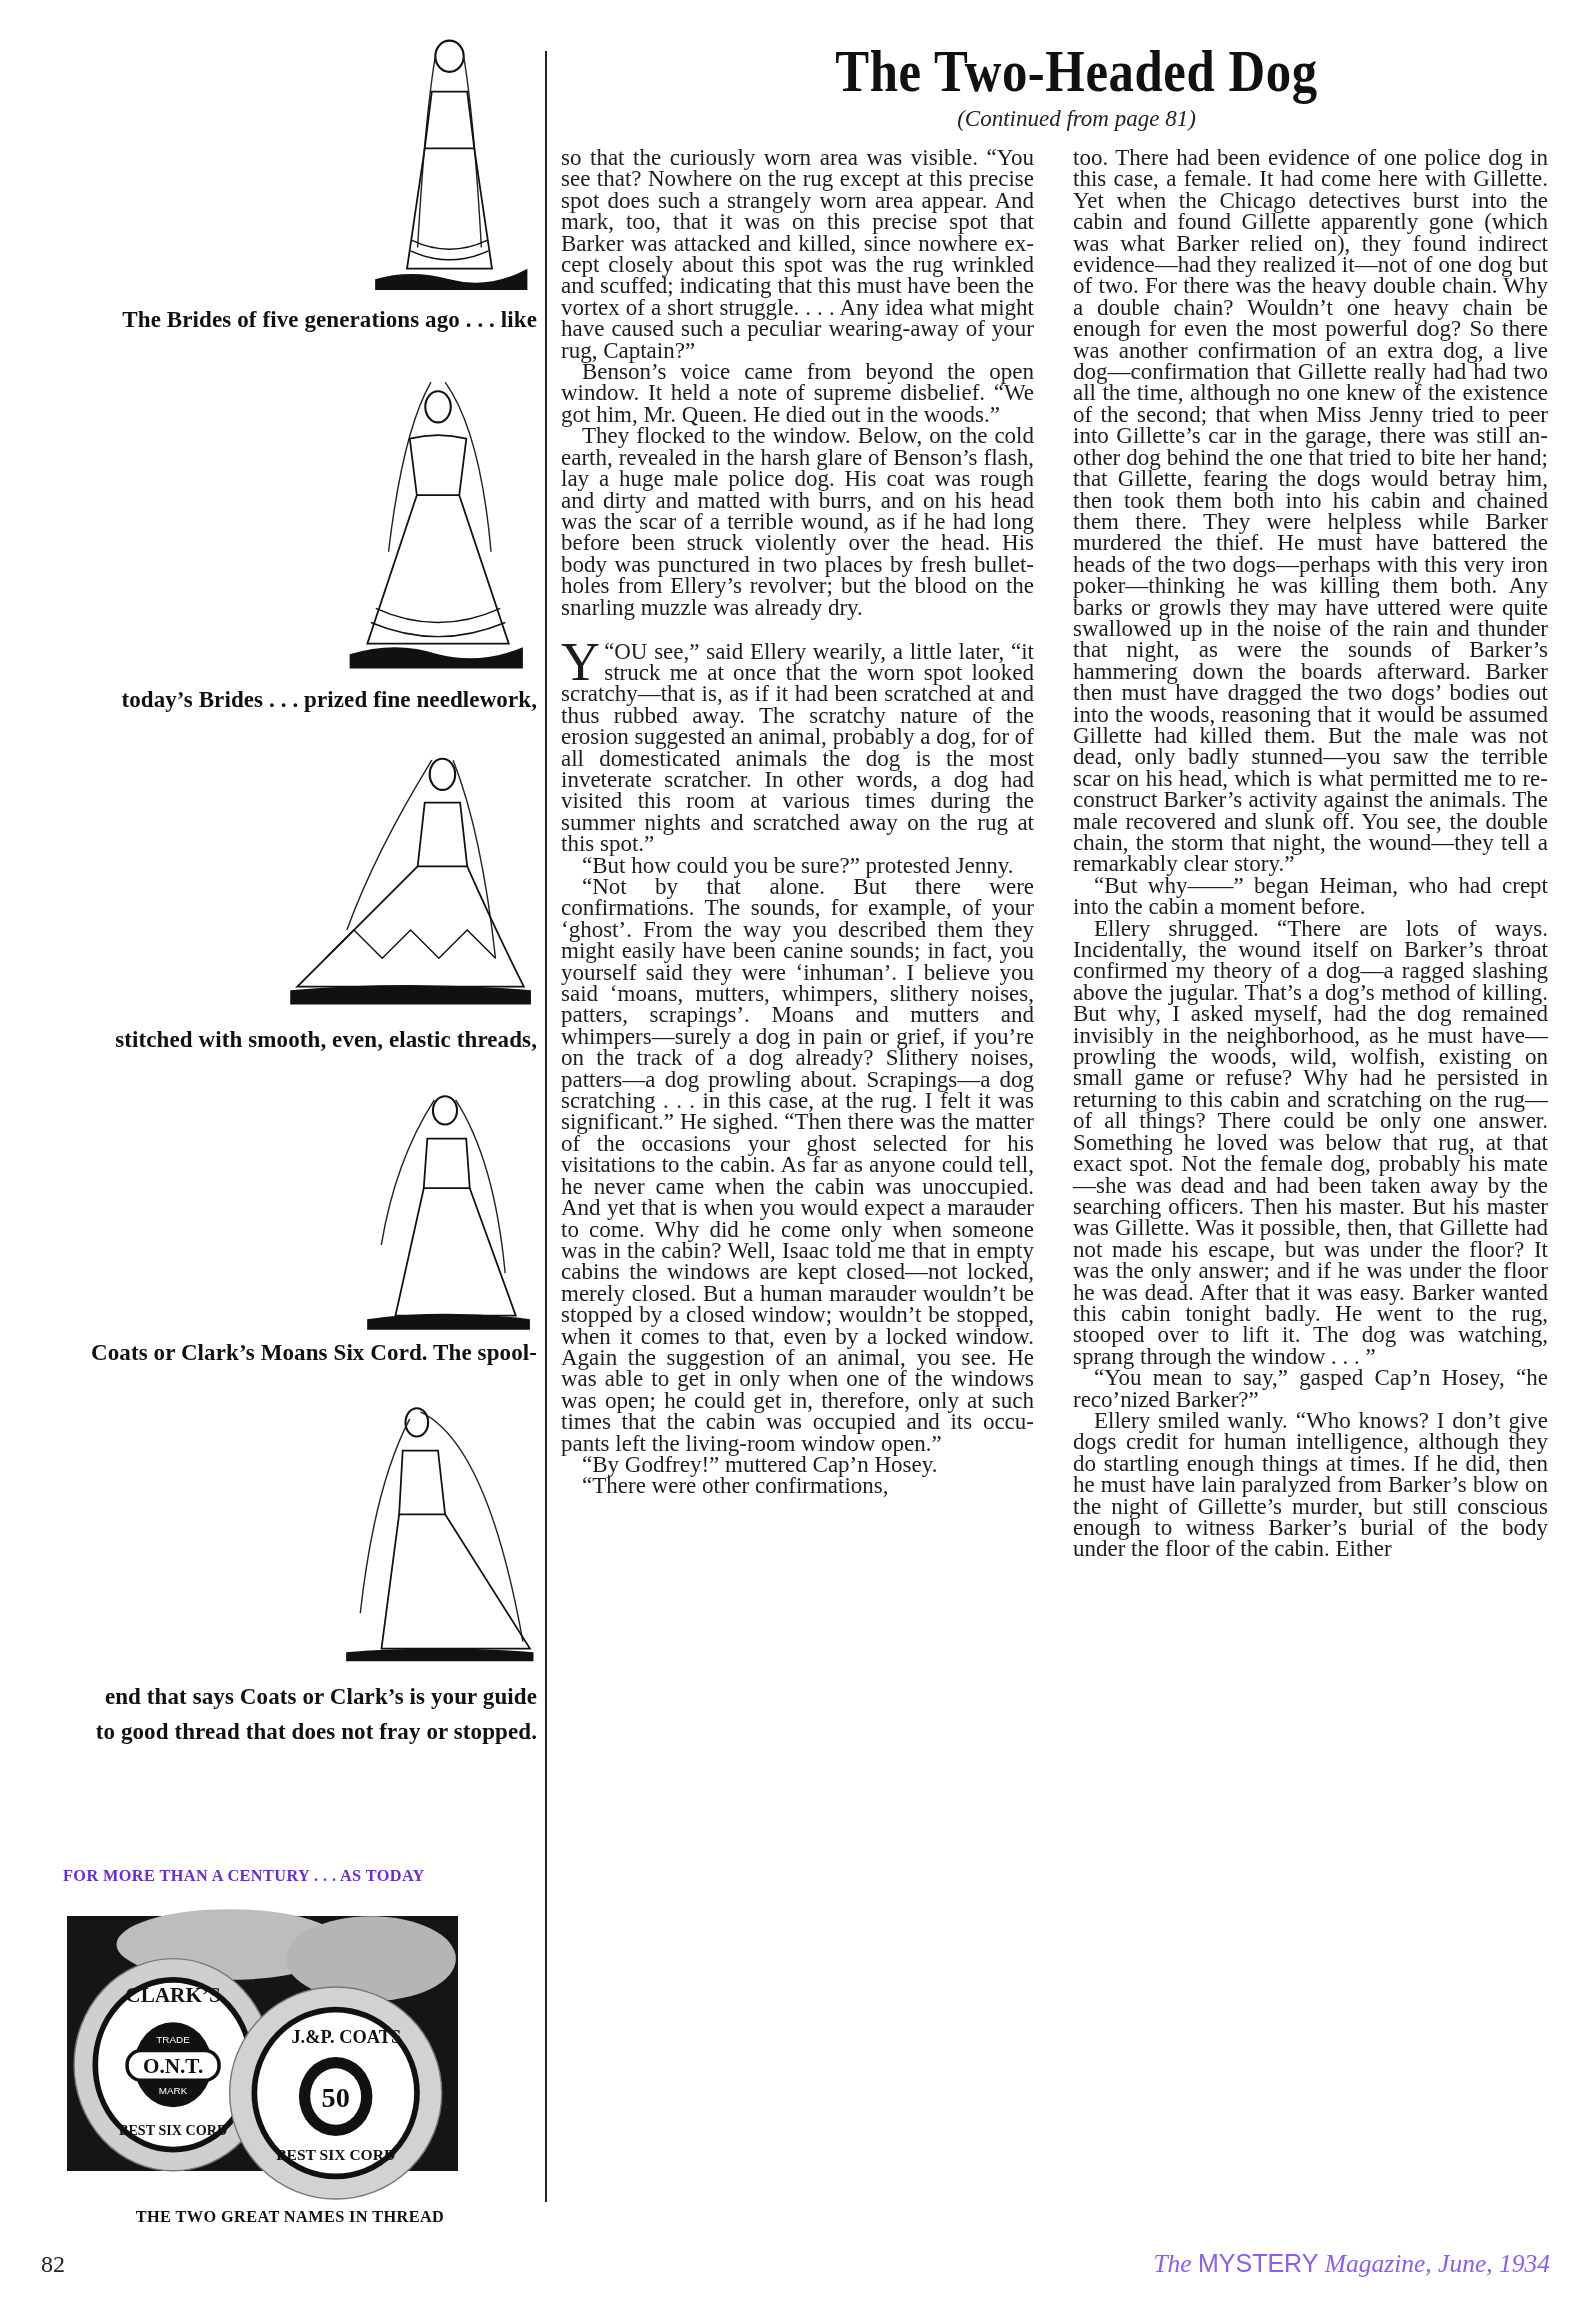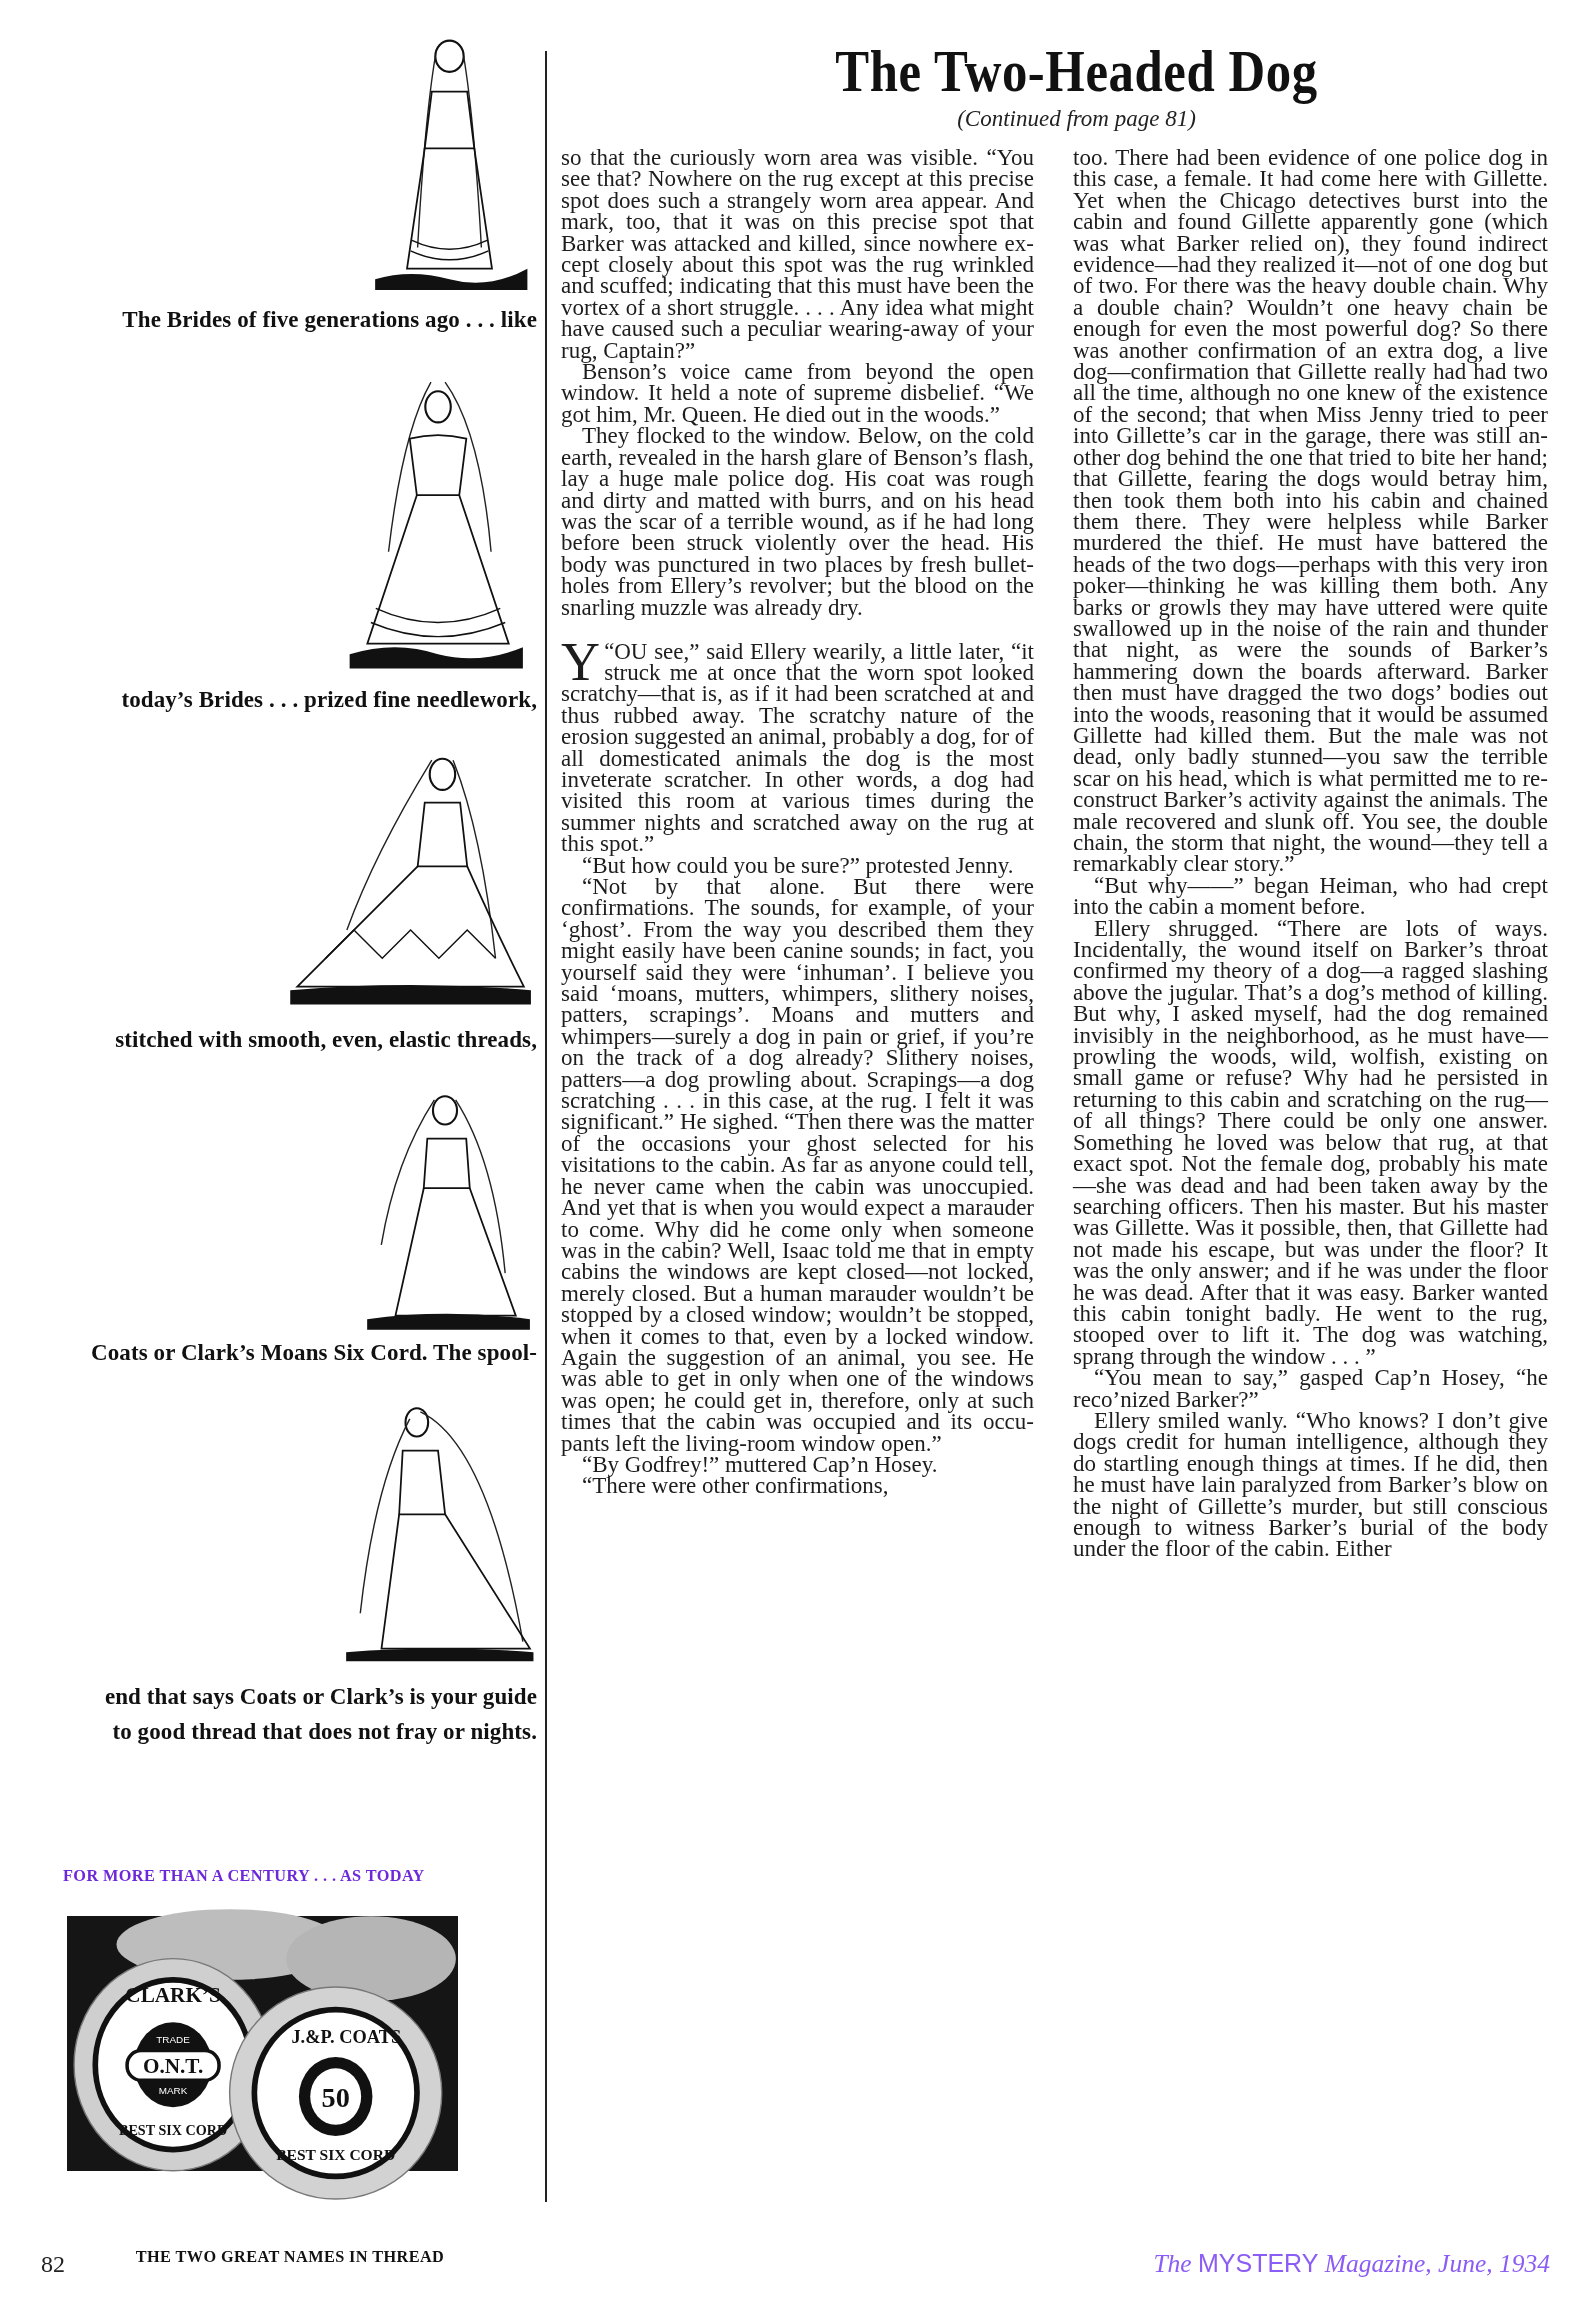--- a/index.html
+++ b/index.html
@@ -95,21 +95,21 @@
     <div class="bride" style="left:304px;top:1373px;width:205px;height:269px;">
       <svg viewBox="0 0 290 380">
         <ellipse cx="120" cy="30" rx="16" ry="20" fill="none" stroke="#111" stroke-width="3"></ellipse>
         <path d="M125 15 Q220 60 270 340 M110 25 Q60 120 40 300" fill="none" stroke="#222" stroke-width="2"></path>
         <path d="M100 70 L150 70 L160 160 L95 160 Z" fill="none" stroke="#111" stroke-width="2.5"></path>
         <path d="M95 160 L70 350 L280 350 L160 160" fill="none" stroke="#111" stroke-width="2.5"></path>
         <path d="M20 355 Q150 345 285 355 L285 368 L20 368 Z" fill="#111"></path>
       </svg>
     </div>
     <div class="caption" style="top:1656px;">end that says Coats or Clark’s is your guide</div>
-    <div class="caption" style="top:1691px;">to good thread that does not fray or nights.</div>
+    <div class="caption" style="top:1691px;">to good thread that does not fray or stopped.</div>
 
     <div class="ad-tagline" style="top:1838px;">FOR MORE THAN A CENTURY . . . AS TODAY</div>
 
     <div class="spools" style="left:39px;top:1888px;">
       <svg viewBox="0 0 553 360">
         <ellipse cx="230" cy="40" rx="160" ry="50" fill="#bdbdbd"></ellipse>
         <ellipse cx="150" cy="210" rx="140" ry="150" fill="#cfcfcf" stroke="#777" stroke-width="2"></ellipse>
         <ellipse cx="150" cy="210" rx="110" ry="120" fill="#fff" stroke="#111" stroke-width="8"></ellipse>
         <ellipse cx="150" cy="210" rx="55" ry="60" fill="#111"></ellipse>
         <rect x="85" y="190" width="130" height="42" rx="20" fill="#fff" stroke="#111" stroke-width="5"></rect>
@@ -122,21 +122,21 @@
         <ellipse cx="380" cy="250" rx="150" ry="150" fill="#d2d2d2" stroke="#777" stroke-width="2"></ellipse>
         <ellipse cx="380" cy="250" rx="115" ry="118" fill="#fff" stroke="#111" stroke-width="8"></ellipse>
         <ellipse cx="380" cy="255" rx="52" ry="56" fill="#111"></ellipse>
         <ellipse cx="380" cy="255" rx="36" ry="40" fill="#fff"></ellipse>
         <text x="380" y="270" text-anchor="middle" font-family="Liberation Serif, serif" font-weight="bold" font-size="40" fill="#111">50</text>
         <text x="395" y="180" text-anchor="middle" font-family="Liberation Serif, serif" font-weight="bold" font-size="26" fill="#111">J.&amp;P. COATS</text>
         <text x="380" y="345" text-anchor="middle" font-family="Liberation Serif, serif" font-weight="bold" font-size="22" fill="#111">BEST SIX CORD</text>
       </svg>
     </div>
 
-    <div class="ad-footer" style="top:2179px;margin-top:40px;">THE TWO GREAT NAMES IN THREAD</div>
+    <div class="ad-footer" style="top:2179px;">THE TWO GREAT NAMES IN THREAD</div>
   </div>
 
   <div class="divider"></div>
 
   <h1 class="title" style="margin:0;">The Two-Headed Dog</h1>
   <div class="subtitle">(Continued from page 81)</div>
 
   <div class="col col1" id="col1">
       <p><span>so that the curiously worn area was visible. “You see that? Nowhere on the rug except at this precise spot does such a strangely worn area ap­pear. And mark, too, that it was on this precise spot that Barker was attacked and killed, since nowhere ex­cept closely about this spot was the rug wrinkled and scuffed; indicating that this must have been the vortex of a short struggle. . . . Any idea what might have caused such a peculiar wearing-away of your rug, Captain?”</span></p>
       <p class="ind"><span>Benson’s voice came from beyond the open window. It held a note of supreme disbelief. “We got him, Mr. Queen. He died out in the woods.”</span></p>

